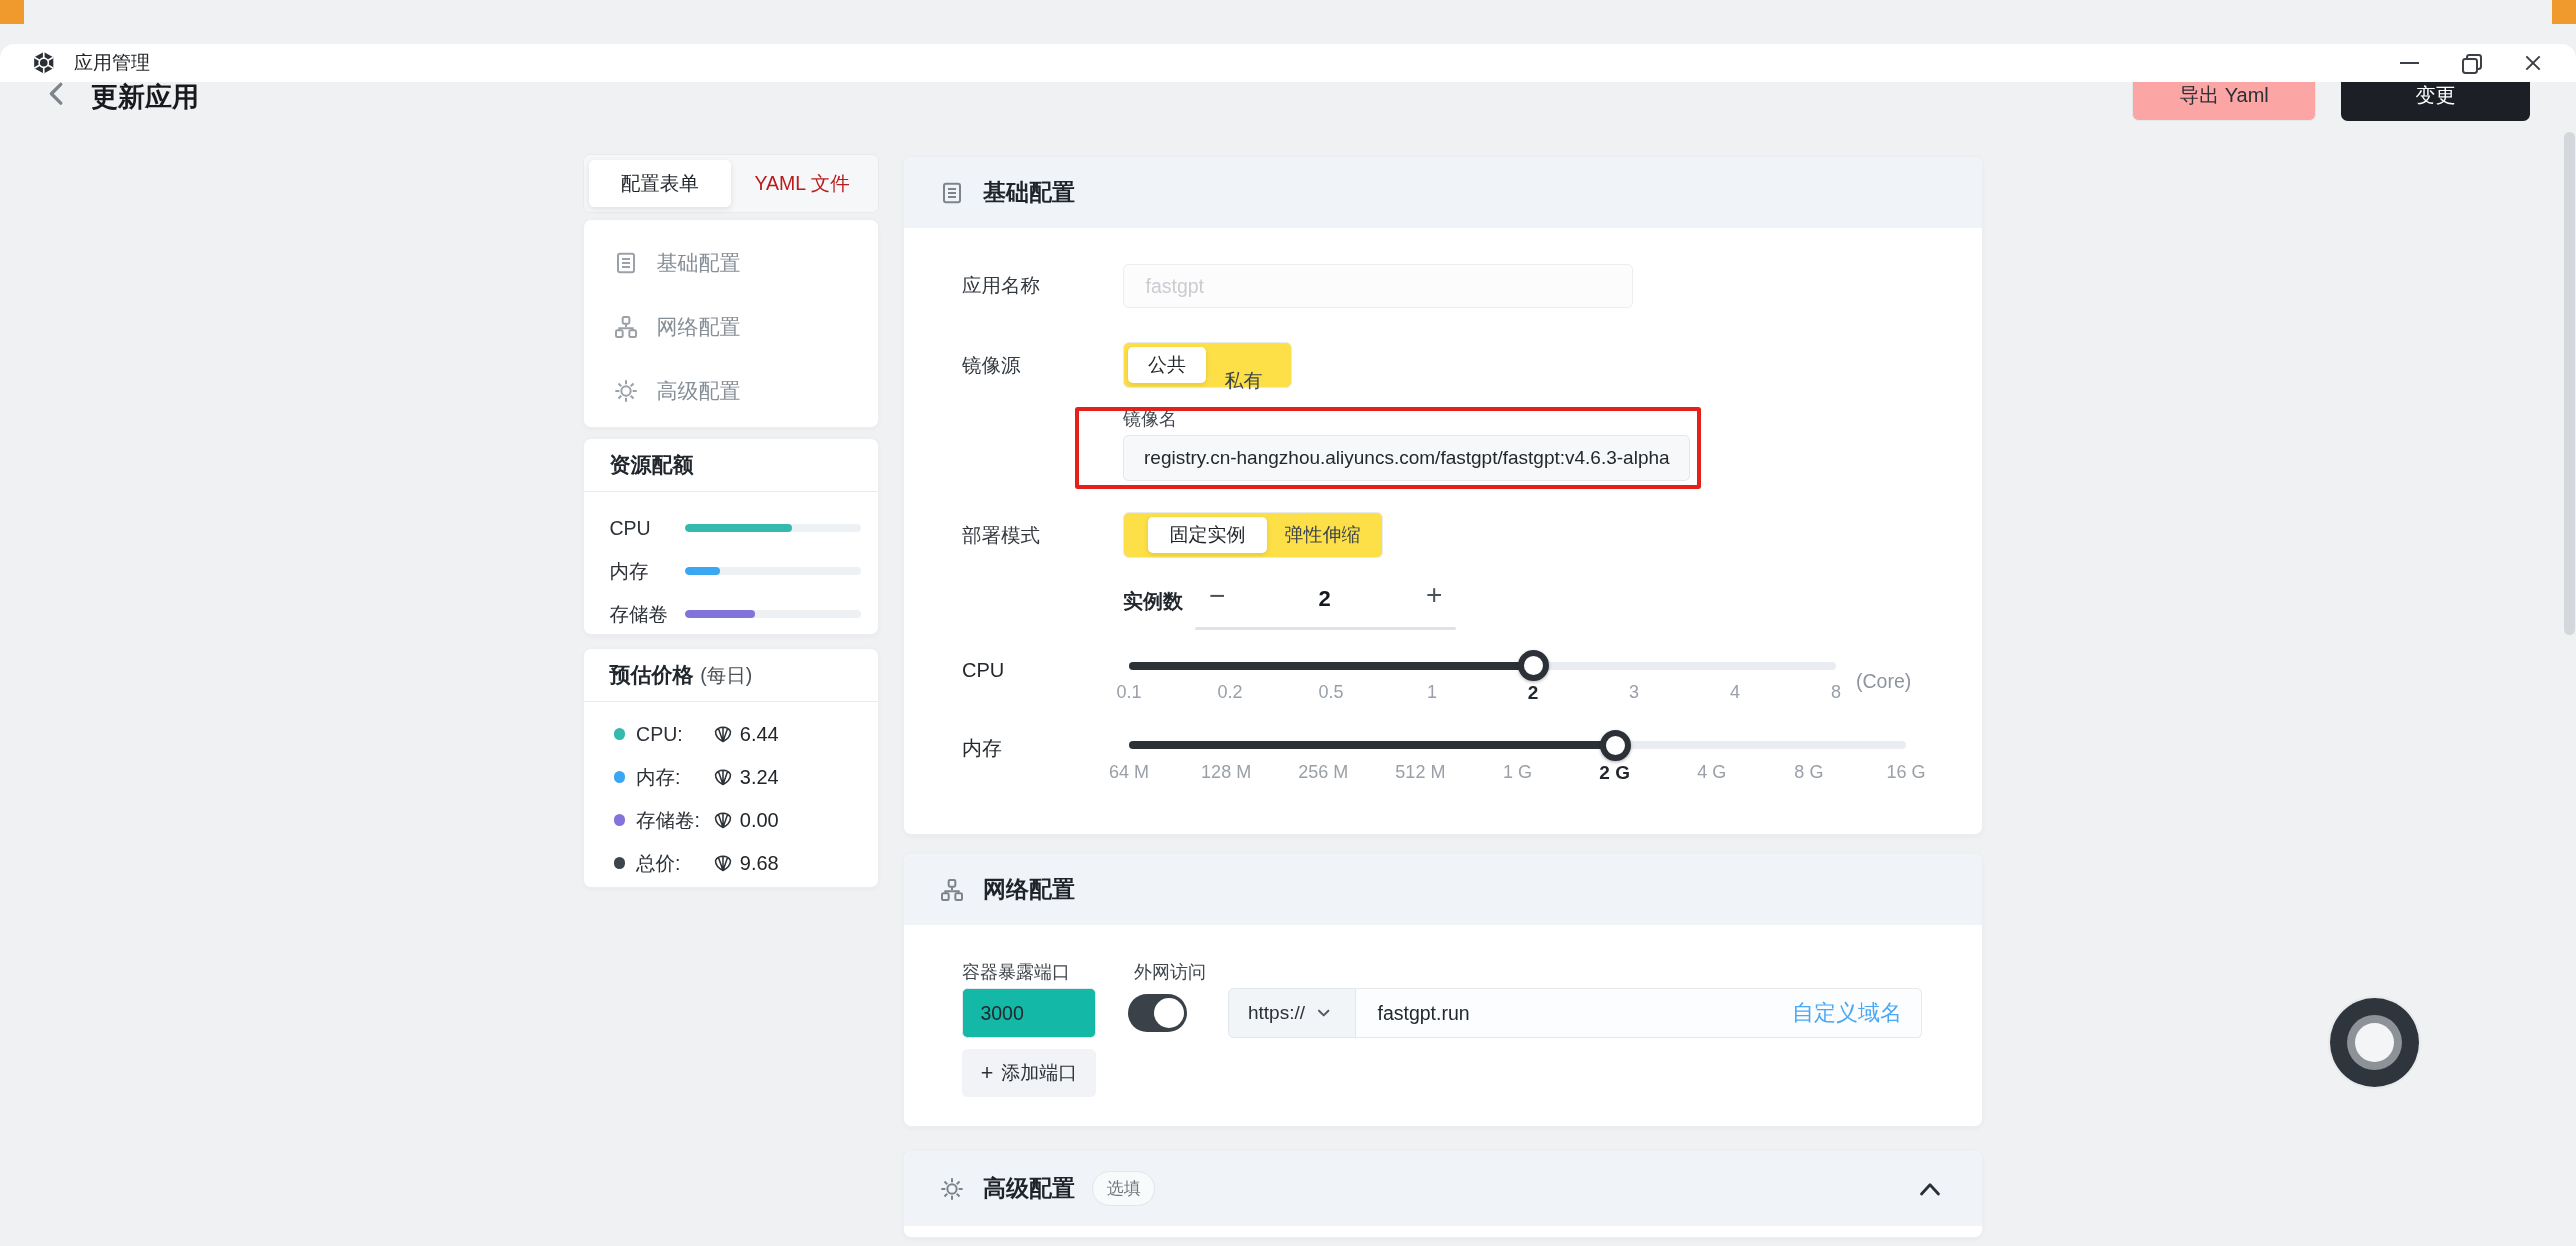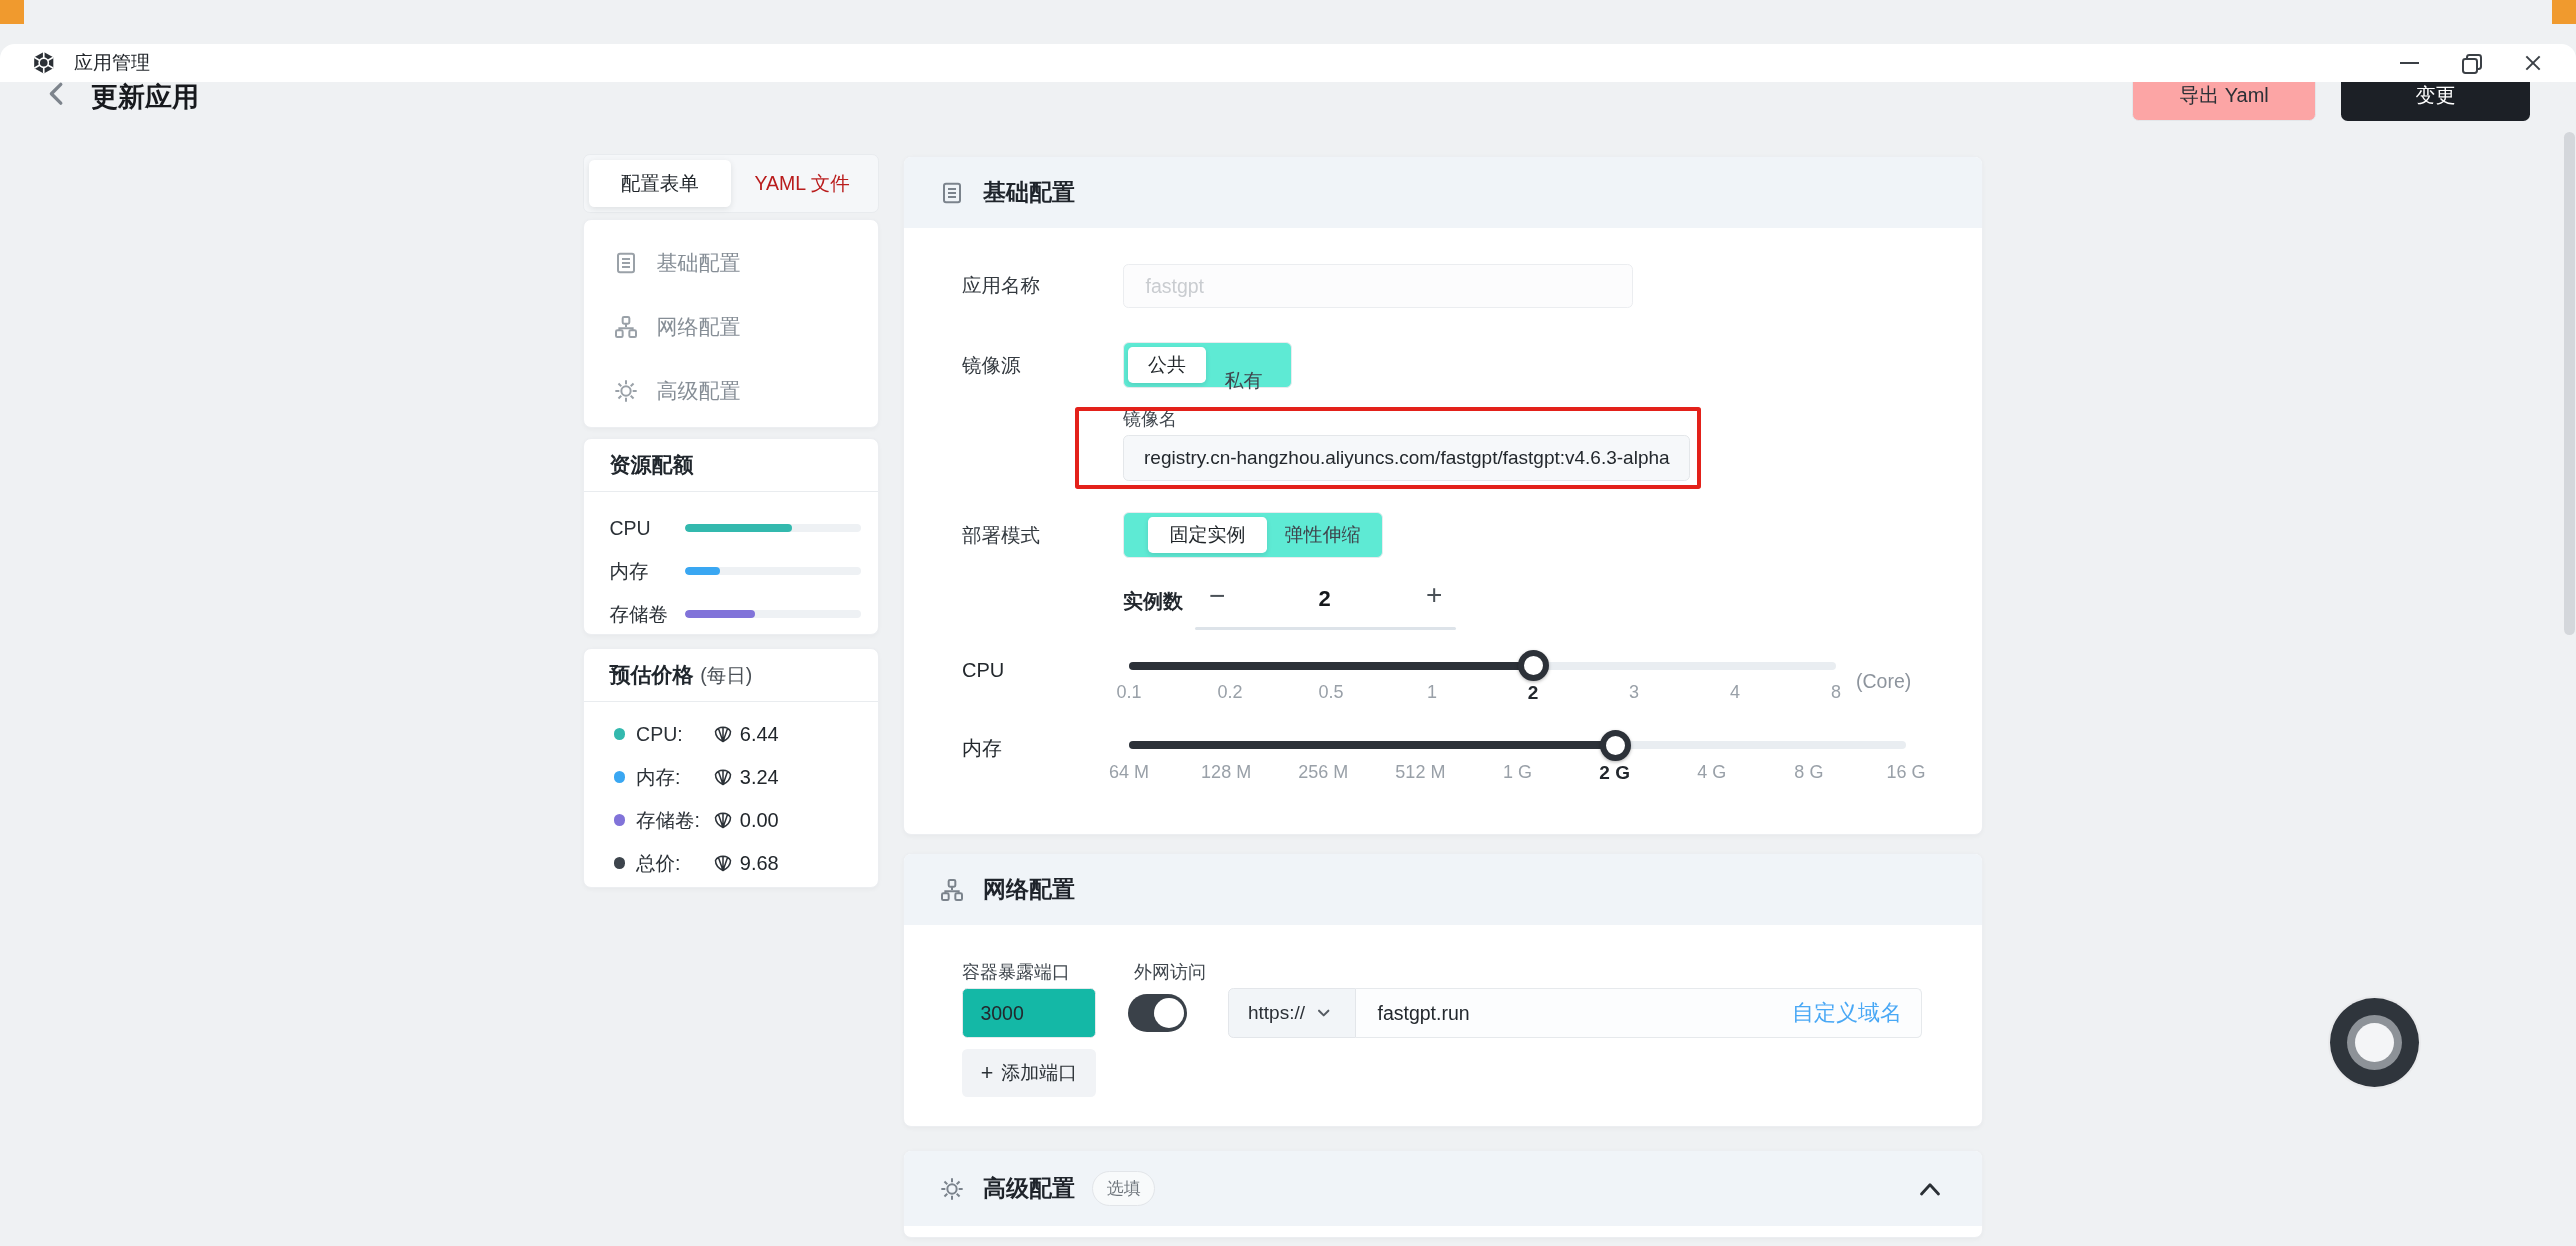--- a/index.html
+++ b/index.html
@@ -61,21 +61,21 @@
   .card-header{height:71px;background:#f0f4f8;display:flex;align-items:center;padding-left:36px;}
   .card-header svg{width:24px;height:24px;}
   .card-header .t{margin-left:19px;font-size:23px;font-weight:600;color:#1f242b;}
   .basic-card{top:156px;height:679px;}
   .network-card{top:853px;height:274px;}
   .advanced-card{top:1150px;height:88px;}
   .flabel{position:absolute;font-size:19.5px;color:#33393f;}
   .input{position:absolute;box-sizing:border-box;background:#fcfcfd;border:1.3px solid #ebedf0;border-radius:5.4px;
          font-size:19.5px;color:#23282d;display:flex;align-items:center;padding-left:21.5px;}
   .input .ph{color:#c9ccd0;}
-  .seg{position:absolute;background:#5eead4;border:1.3px solid #e8ebee;border-radius:6px;box-sizing:border-box;display:flex;padding:4px;}
+  .seg{position:absolute;background:#fde047;border:1.3px solid #e8ebee;border-radius:6px;box-sizing:border-box;display:flex;padding:4px;}
   .seg .opt{display:flex;align-items:center;justify-content:center;font-size:19px;color:#3f464d;border-radius:4.7px;}
   .seg .opt.active{background:#ffffff;color:#1f2428;box-shadow:0 2px 5.4px rgba(20,25,30,.12);}
   .redbox{position:absolute;border:4px solid #e3211a;border-radius:2.7px;box-sizing:border-box;}
   .sub-label{position:absolute;font-size:18px;color:#3f464d;}
   .stepper-sign{position:absolute;font-size:28px;color:#4a5157;line-height:28px;}
   .stepper-val{position:absolute;font-size:22px;font-weight:700;color:#15181c;text-align:center;width:47px;}
   .stepper-line{position:absolute;height:3.4px;background:#dde3e9;border-radius:2px;}
   .slider-track{position:absolute;height:8px;background:#e9edf1;border-radius:4px;}
   .slider-fill{height:8px;background:#2c3138;border-radius:4px;}
   .slider-knob{position:absolute;width:31px;height:31px;box-sizing:border-box;background:#ffffff;border:6.7px solid #2c3138;

